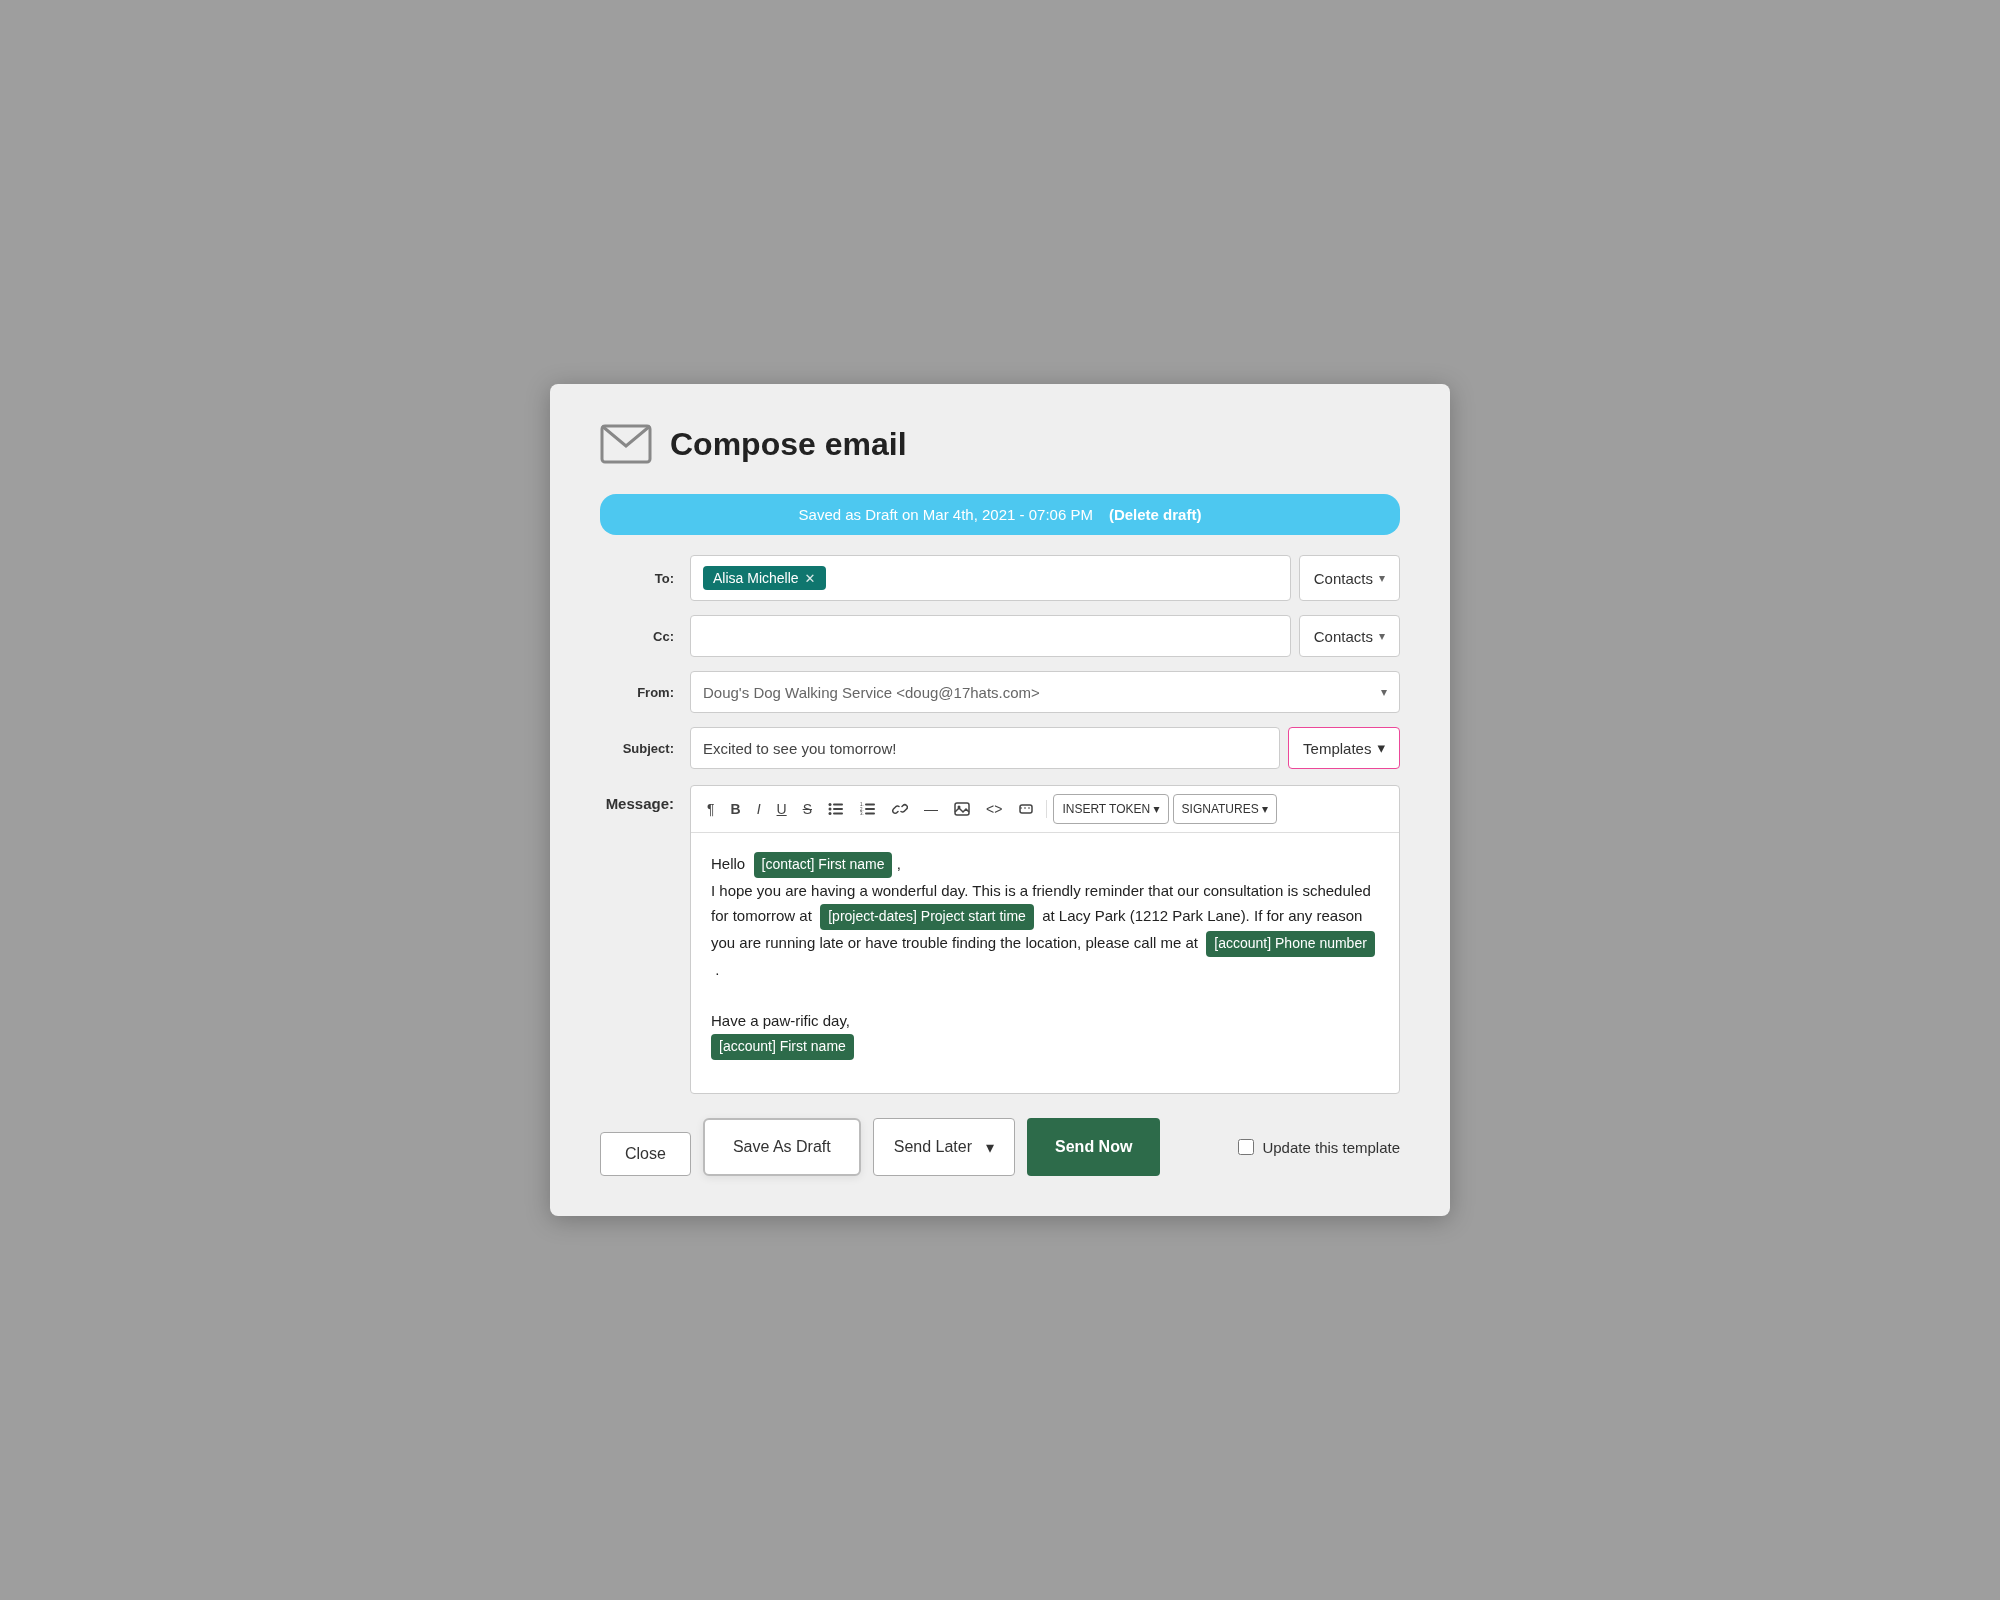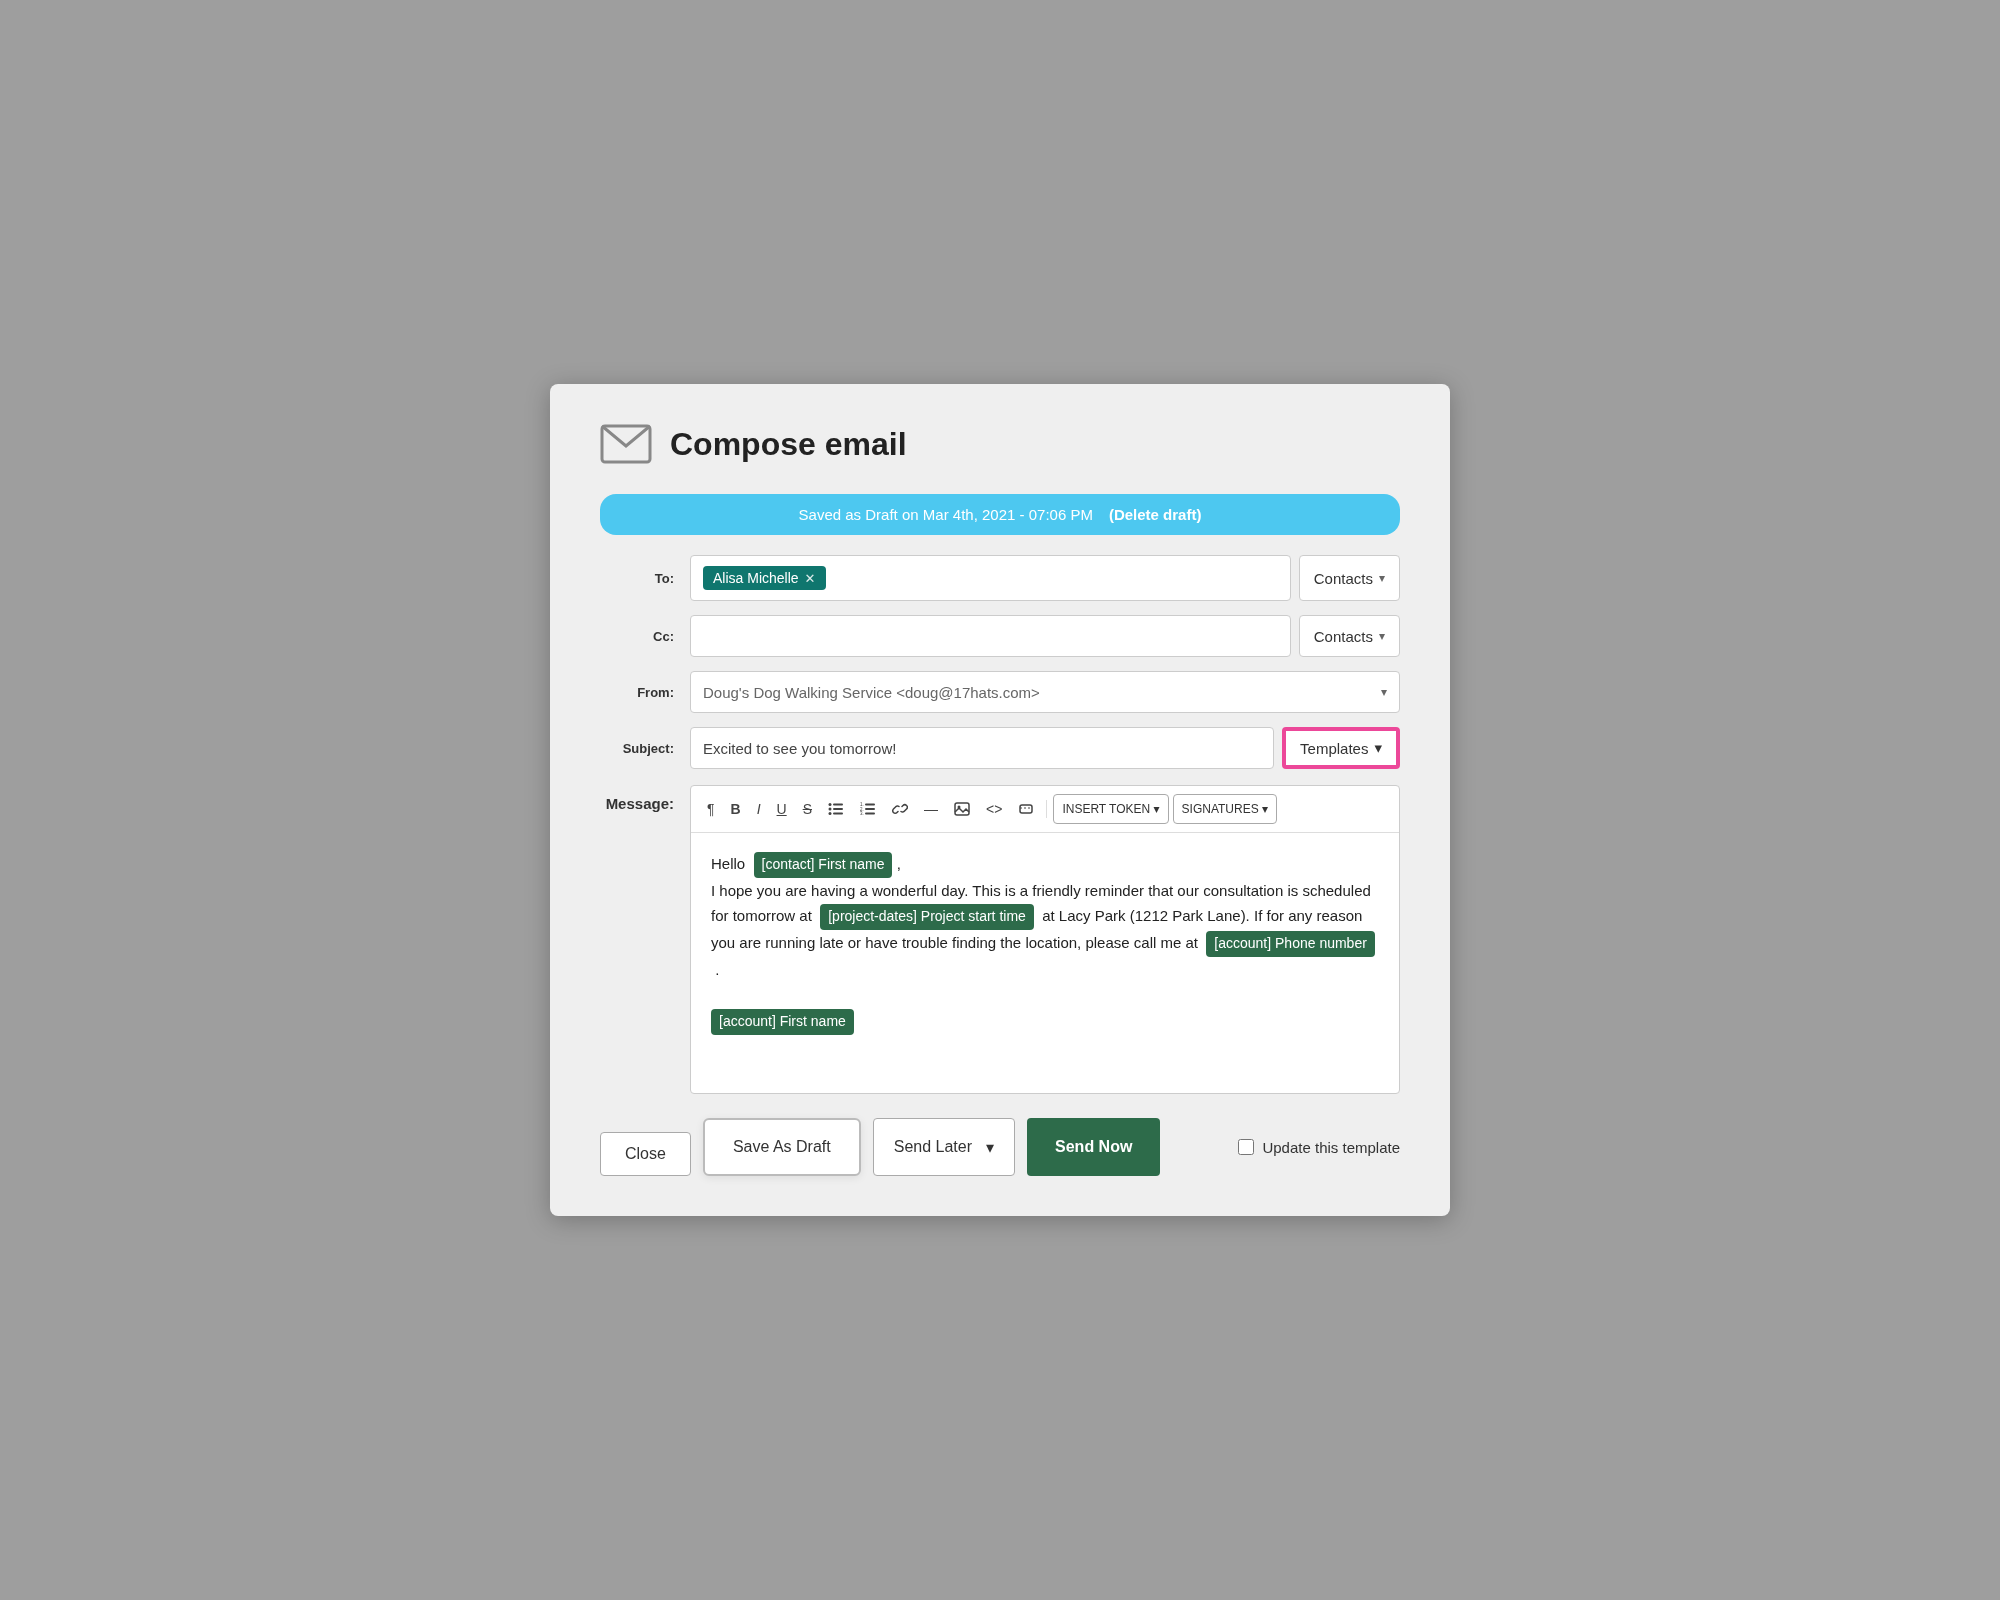--- a/index.html
+++ b/index.html
@@ -151,21 +151,21 @@
       color: #3a86c8;
       font-size: 14px;
       cursor: pointer;
       text-decoration: none;
     }
     .subject-row {
       margin-bottom: 16px;
     }
     .templates-btn {
       background: #fff;
-      border: 4px solid #ec4899;
+      border: 1px solid #ec4899;
       border-radius: 4px;
       padding: 8px 14px;
       font-size: 15px;
       color: #333;
       cursor: pointer;
       display: flex;
       align-items: center;
       gap: 6px;
       min-height: 42px;
       white-space: nowrap;
@@ -445,20 +445,21 @@
           <span>Hello</span>
           &nbsp;<span class="token-badge">[contact] First name</span>&nbsp;,
         </p>
         <p>
           I hope you are having a wonderful day. This is a friendly reminder that our consultation is scheduled for tomorrow at
           &nbsp;<span class="token-badge">[project-dates] Project start time</span>&nbsp;
           at Lacy Park (1212 Park Lane). If for any reason you are running late or have trouble finding the location, please call me at
           &nbsp;<span class="token-badge">[account] Phone number</span>&nbsp;.
         </p>
         <br>
+        <p>Have a paw-rific day,</p>
         <p><span class="token-badge">[account] First name</span></p>
       </div>
     </div>
   </div>
 
   <div class="footer-row">
     <div class="footer-left">
       <button class="btn-close">Close</button>
       <button class="btn-save-draft">Save As Draft</button>
       <button class="btn-send-later">

